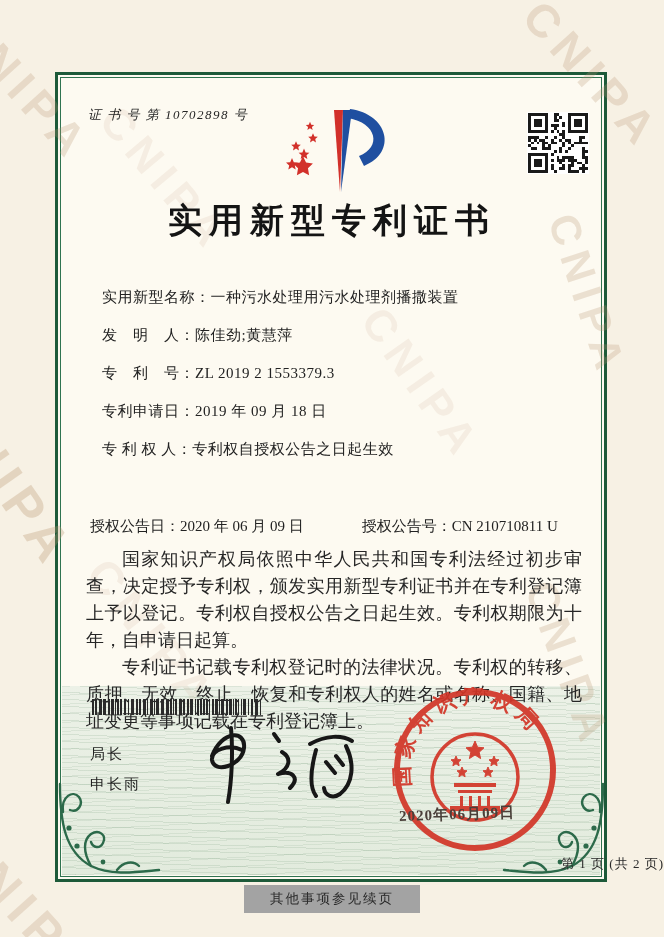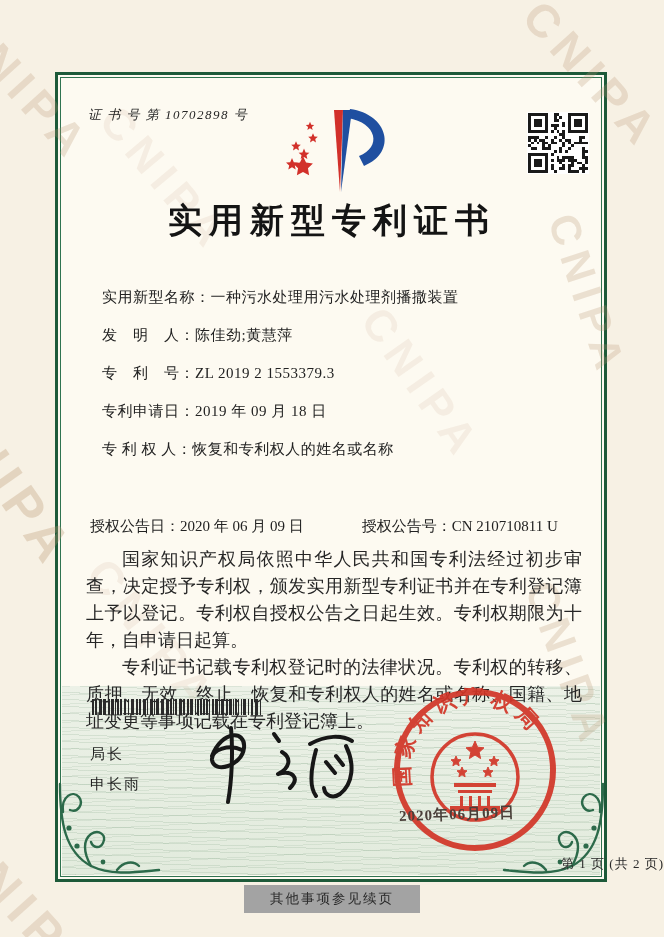--- a/index.html
+++ b/index.html
@@ -253,21 +253,21 @@
   <div class="field" style="top:324px;justify-content:space-between;">
     <span class="lbl">发　明　人：</span><span class="val">陈佳劲;黄慧萍</span>
   </div>
   <div class="field" style="top:362px;">
     <span class="lbl">专　利　号：</span><span class="val">ZL 2019 2 1553379.3</span>
   </div>
   <div class="field" style="top:400px;">
     <span class="lbl">专利申请日：</span><span class="val">2019 年 09 月 18 日</span>
   </div>
   <div class="field" style="top:438px;">
-    <span class="lbl">专 利 权 人：</span><span class="val">恢复和专利权人的姓名或名称</span>
+    <span class="lbl">专 利 权 人：</span><span class="val">专利权自授权公告之日起生效</span>
   </div>
   <div class="grant">
     <span class="g1"><span>授权公告日：</span><span>2020 年 06 月 09 日</span></span>
     <span class="g2"><span>授权公告号：</span><span>CN 210710811 U</span></span>
   </div>
 
   <div class="body-text">
     <p>国家知识产权局依照中华人民共和国专利法经过初步审查，决定授予专利权，颁发实用新型专利证书并在专利登记簿上予以登记。专利权自授权公告之日起生效。专利权期限为十年，自申请日起算。</p>
     <p>专利证书记载专利权登记时的法律状况。专利权的转移、质押、无效、终止、恢复和专利权人的姓名或名称、国籍、地址变更等事项记载在专利登记簿上。</p>
   </div>

